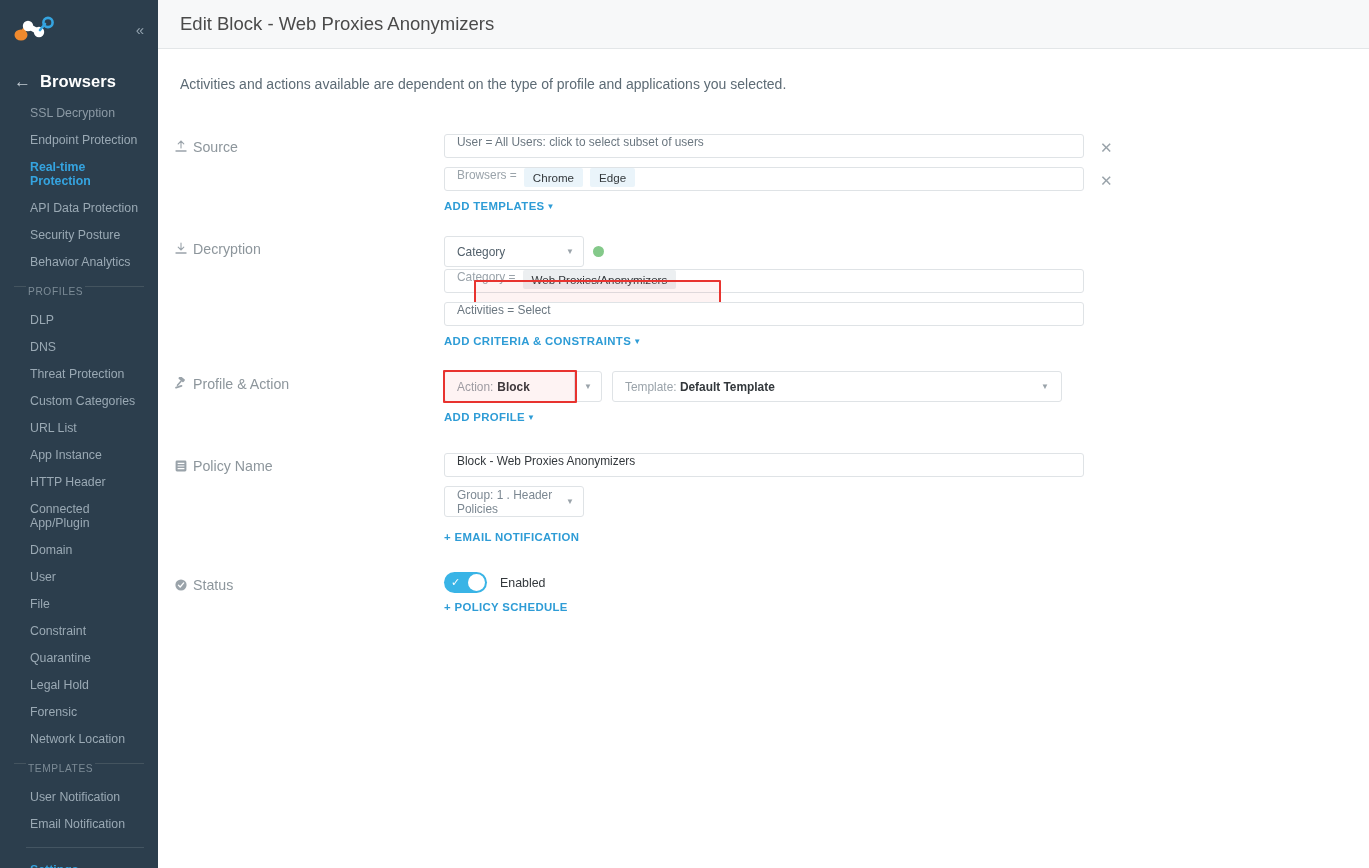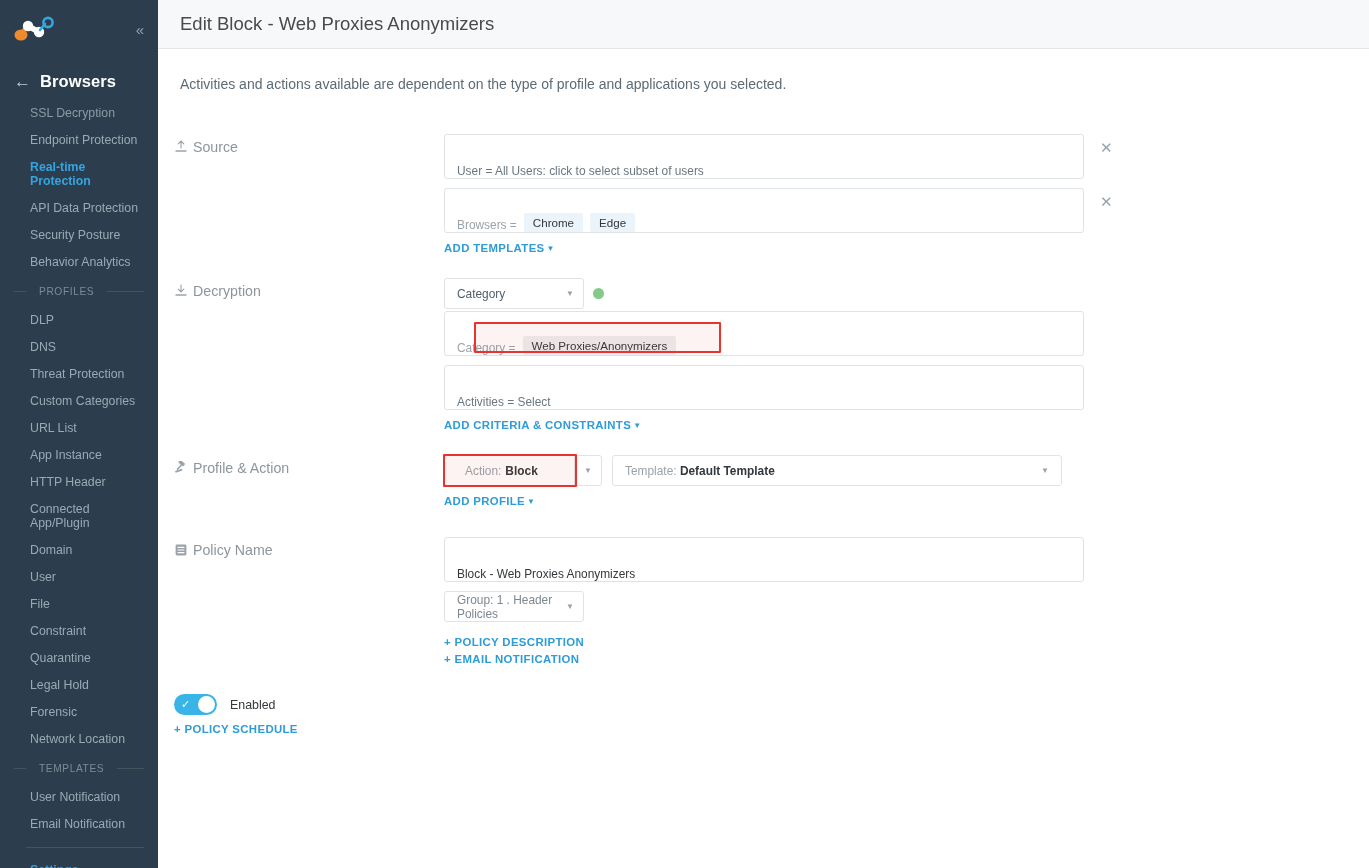--- a/index.html
+++ b/index.html
@@ -29,21 +29,21 @@
   .sb-list { padding-top: 2px; }
   .sb-item {
     color: #9aa9b4; font-size: 12.3px; padding: 6.5px 10px 6.5px 30px;
     line-height: 14px; cursor: pointer;
   }
   .sb-item.muted { color: #8c9aa5; }
   .sb-item.active { color: #35a4e0; font-weight: bold; }
   .sb-item.linkblue { color: #35a4e0; font-weight: bold; }
 
   .sb-sep {
-    display: flex; align-items: center; gap: 13px;
+    display: flex; gap: 2px;
     padding: 11px 14px 7px 14px;
     color: #7c8b96; font-size: 10.2px; letter-spacing: .6px;
   }
   .sb-sep .line { height: 1px; background: #44545f; flex: 0 0 12px; }
   .sb-sep .line.grow { flex: 1 1 auto; }
   .sb-rule { height: 1px; background: #445562; margin: 10px 14px 8px 26px; }
 
   
   .main { flex: 1; height: 868px; position: relative; background: #fff; overflow: hidden; }
   .page-head {
@@ -58,22 +58,22 @@
   .row { display: flex; align-items: flex-start; padding-left: 16px; }
   .row-label {
     width: 270px; min-width: 270px;
     display: flex; align-items: flex-start; gap: 6px;
     color: #8d969c; font-size: 14.2px; padding-top: 5px;
   }
   .row-label .sec-ico { display: inline-flex; align-items: center; justify-content: center; width: 13px; height: 15px; }
   .row-fields { flex: 1; position: relative; }
 
   .field {
-    height: 45px; border: 1px solid #dfe3e6; border-radius: 3px; background: #fff;
-    display: flex; align-items: flex-end; padding: 0 12px;
+    height: 24px; border: 1px solid #dfe3e6; border-radius: 3px; background: #fff;
+    display: flex; align-items: flex-start; padding: 0 12px;
     font-size: 11.9px; color: #52606b; position: relative;
   }
   .field.w640 { width: 640px; }
   .field .ph { color: #6b7780; }
   .field .lbl { color: #9aa3aa; margin-right: 7px; }
   .chip {
     background: #eaf4fa; color: #33383c; border-radius: 2px;
     padding: 3px 9px; font-size: 11.6px; margin-right: 7px;
   }
   .chip.gray { background: #eceff1; }
@@ -98,21 +98,21 @@
   .select .arrow { color: #9aa3aa; font-size: 8px; margin-left: 10px; }
   .select.w140 { width: 140px; }
   .select.w172 { width: 140px; }
   .green-dot { width: 11px; height: 11px; border-radius: 50%; background: #84c98a; margin-left: 9px; }
 
   .inline-row { display: flex; align-items: center; }
 
   .action-wrap { display: flex; align-items: center; }
   .action-main {
     width: 130px; height: 31px; border: 1px solid #dfe3e6; border-right: none;
-    border-radius: 3px 0 0 3px; display: flex; align-items: center; padding: 0 20px;
+    border-radius: 3px 0 0 3px; display: flex; align-items: center; padding: 0 12px;
     font-size: 11.9px; background: #fff;
   }
   .action-main .k { color: #9aa3aa; margin-right: 4px; }
   .action-main .v { color: #33383c; font-weight: bold; }
   .action-arrow {
     width: 28px; height: 31px; border: 1px solid #dfe3e6; border-radius: 0 3px 3px 0;
     display: flex; align-items: center; justify-content: center; color: #9aa3aa; font-size: 8px; background: #fff;
   }
   .tmpl {
     width: 450px; height: 31px; border: 1px solid #dfe3e6; border-radius: 3px;
@@ -332,27 +332,35 @@
         </div>
         <div class="row-fields">
           <div class="field w640">
             <span style="color:#33383c;">Block - Web Proxies Anonymizers</span>
           </div>
           <div class="select w172" style="margin-top:9px;">
             <span style="color:#7c8892;">Group: 1 . Header Policies</span>
             <span class="arrow">▼</span>
           </div>
           <div class="link-stack">
-            <span class="linkbtn">+ POLICY DESCRIPTION</span>
             <span class="linkbtn">+ EMAIL NOTIFICATION</span>
           </div>
         </div>
       </div>
 
       <div class="row" style="margin-top:24px;">
+        <div class="row-label">
+          <span class="sec-ico">
+            <svg width="12" height="12" viewBox="0 0 12 12">
+                <circle cx="6" cy="6" r="5.6" fill="#9aa3aa"></circle>
+                <path d="M3.4 6.1 L5.2 8 L8.7 3.9" stroke="#ffffff" stroke-width="1.3" fill="none" stroke-linecap="round" stroke-linejoin="round"></path>
+              </svg>
+          </span>
+          <span>Status</span>
+        </div>
         <div class="row-fields">
           <div class="inline-row">
             <div class="toggle">
               <span class="check">✓</span>
               <span class="knob"></span>
             </div>
             <span class="toggle-label">Enabled</span>
           </div>
           <span class="linkbtn" style="margin-top:8px;">+ POLICY SCHEDULE</span>
         </div>

